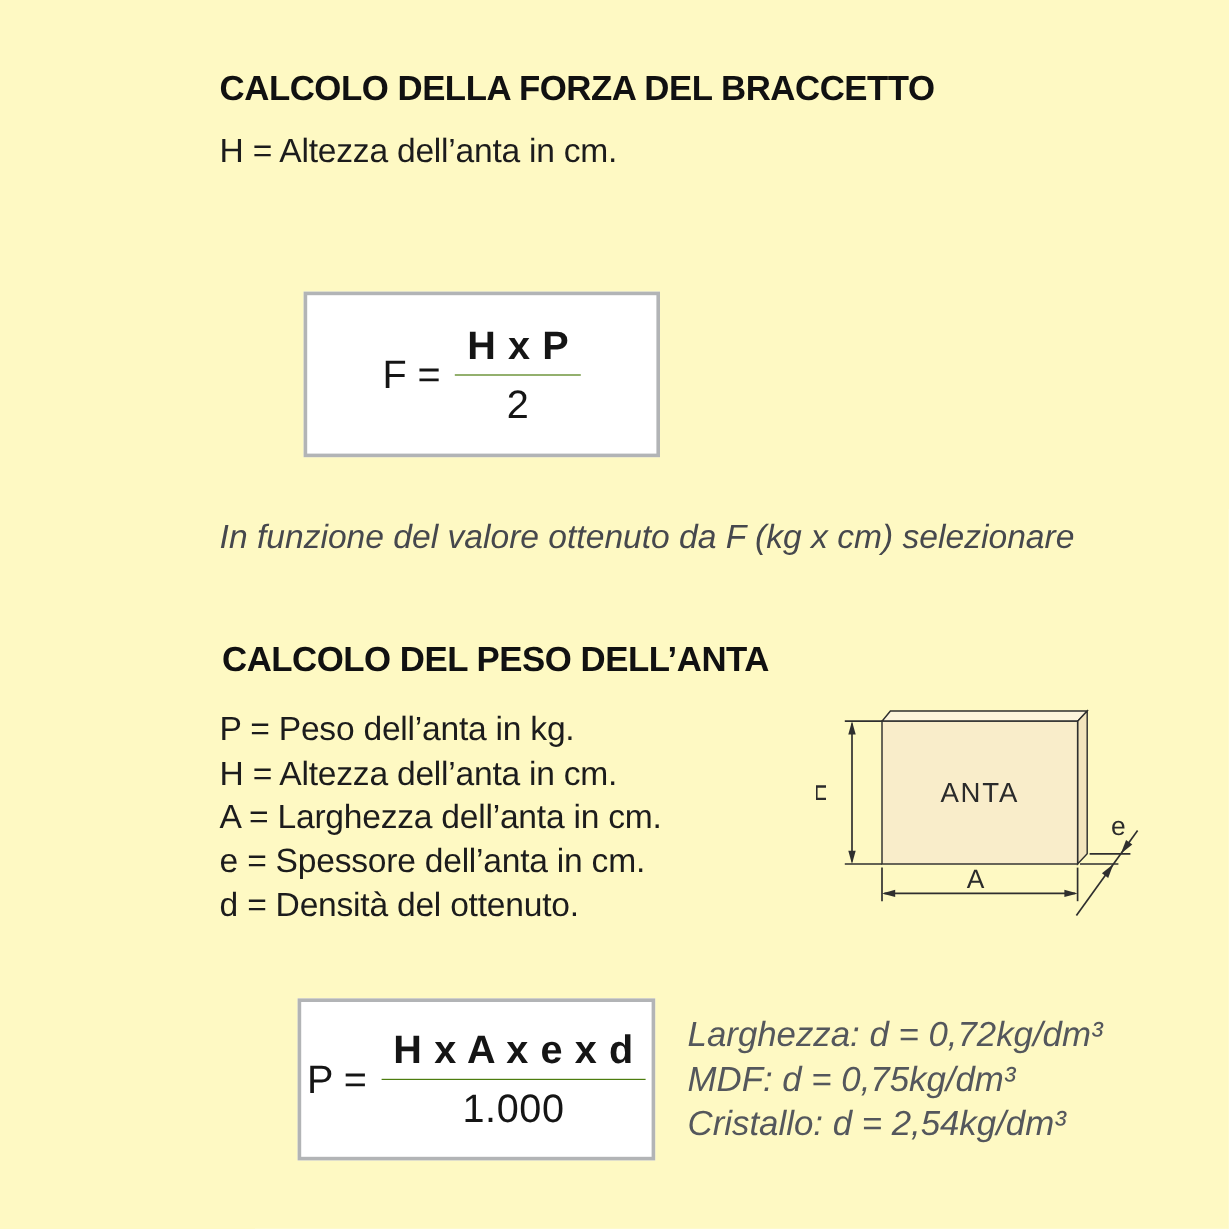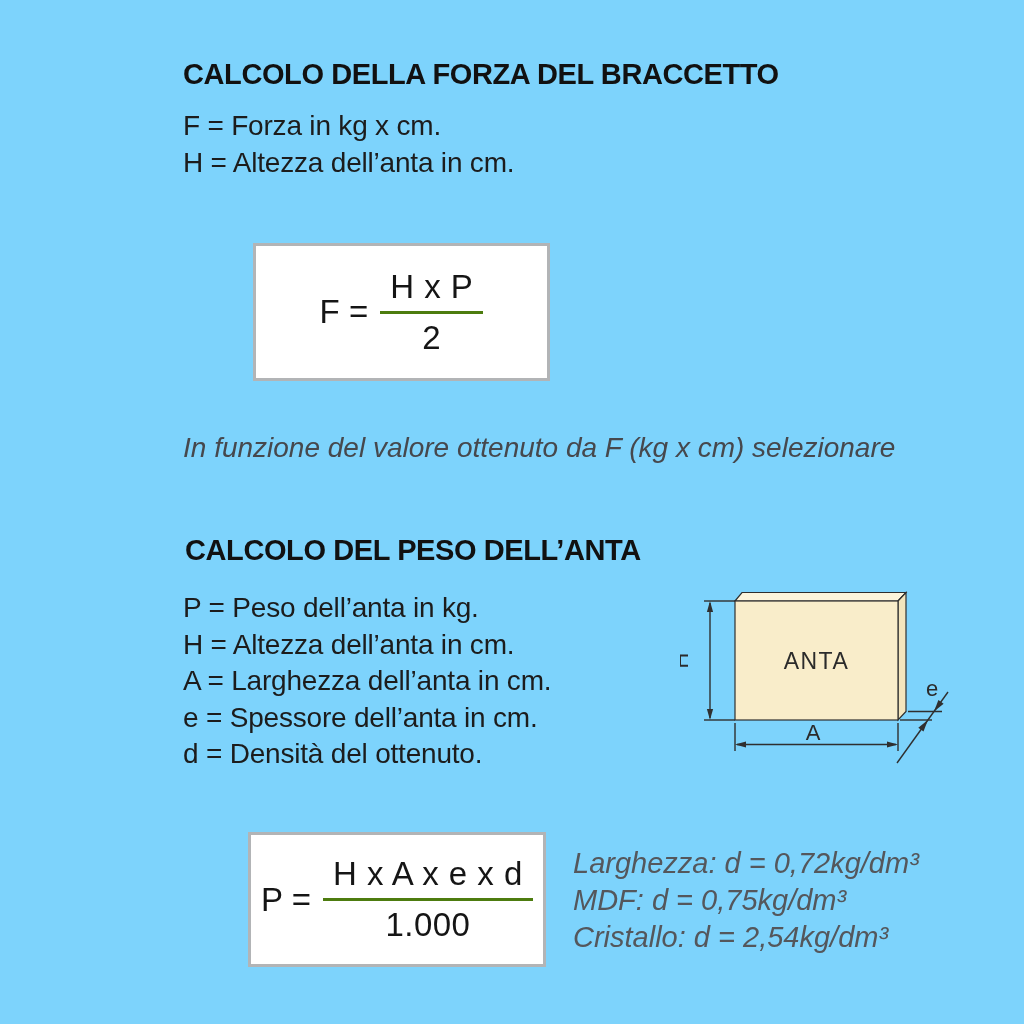--- a/index.html
+++ b/index.html
@@ -1,54 +1,53 @@
 <!DOCTYPE html>
 <html><head>
 <meta charset="utf-8">
 <style>
   html,body{margin:0;padding:0;}
   body{
     width:1024px;height:1024px;background:#ffffff;
     font-family:"Liberation Sans", sans-serif;color:#1c1c1c;
   }
-  .canvas{position:relative;width:1024px;height:1024px;overflow:hidden;background:#7dd3fc;}
+  .canvas{position:relative;width:1024px;height:1024px;overflow:hidden;background:#fef9c3;}
   .abs{position:absolute;}
   .title{font-weight:bold;font-size:29px;letter-spacing:-0.4px;color:#111;white-space:nowrap;}
   .defs{font-size:28px;letter-spacing:-0.2px;}
   .defs div{white-space:nowrap;}
   .defs-1{line-height:37.3px;}
   .defs-2{line-height:36.5px;}
   .note{font-style:italic;font-size:28px;line-height:40px;color:#46484d;white-space:nowrap;}
   .formula-box{
     background:#fff;border:3px solid #b2b4b6;box-sizing:border-box;
     display:flex;align-items:center;justify-content:center;gap:12px;
     font-size:33px;color:#151515;
   }
   .frac{display:flex;flex-direction:column;align-items:center;}
-  .frac .num{padding:0 10px 5px;border-bottom:3px solid #4d7c0f;letter-spacing:0.5px;white-space:nowrap;}
+  .frac .num{padding:0 10px 5px;border-bottom:1px solid #4d7c0f;letter-spacing:0.5px;white-space:nowrap;font-weight:bold;}
   .frac .den{padding-top:5px;letter-spacing:0.5px;}
   .lhs{white-space:nowrap;}
   .density{font-style:italic;font-size:29px;line-height:37px;color:#54575c;}
   .density div{white-space:nowrap;}
   svg .dim{stroke:#2f2f2f;stroke-width:1.4;fill:none;}
   svg .panel{stroke:#2f2f2f;stroke-width:1.2;}
   svg .arrow{fill:#2f2f2f;stroke:none;}
   svg text{font-family:"Liberation Sans", sans-serif;fill:#2b2b2b;}
   .dim-label{font-size:22px;}
   .panel-label{font-size:23px;letter-spacing:1.5px;}
 </style>
 </head>
 <body>
 
 <div class="canvas">
 
   <div class="abs title" style="left:183px;top:58px;">CALCOLO DELLA FORZA DEL BRACCETTO</div>
 
   <div class="abs defs defs-1" style="left:183px;top:107px;">
-    <div>F = Forza in kg x cm.</div>
     <div>H = Altezza dell’anta in cm.</div>
   </div>
 
   <div class="abs formula-box" style="left:253px;top:243px;width:297px;height:138px;">
     <span class="lhs">F =</span>
     <span class="frac">
       <span class="num">H x P</span>
       <span class="den">2</span>
     </span>
   </div>

